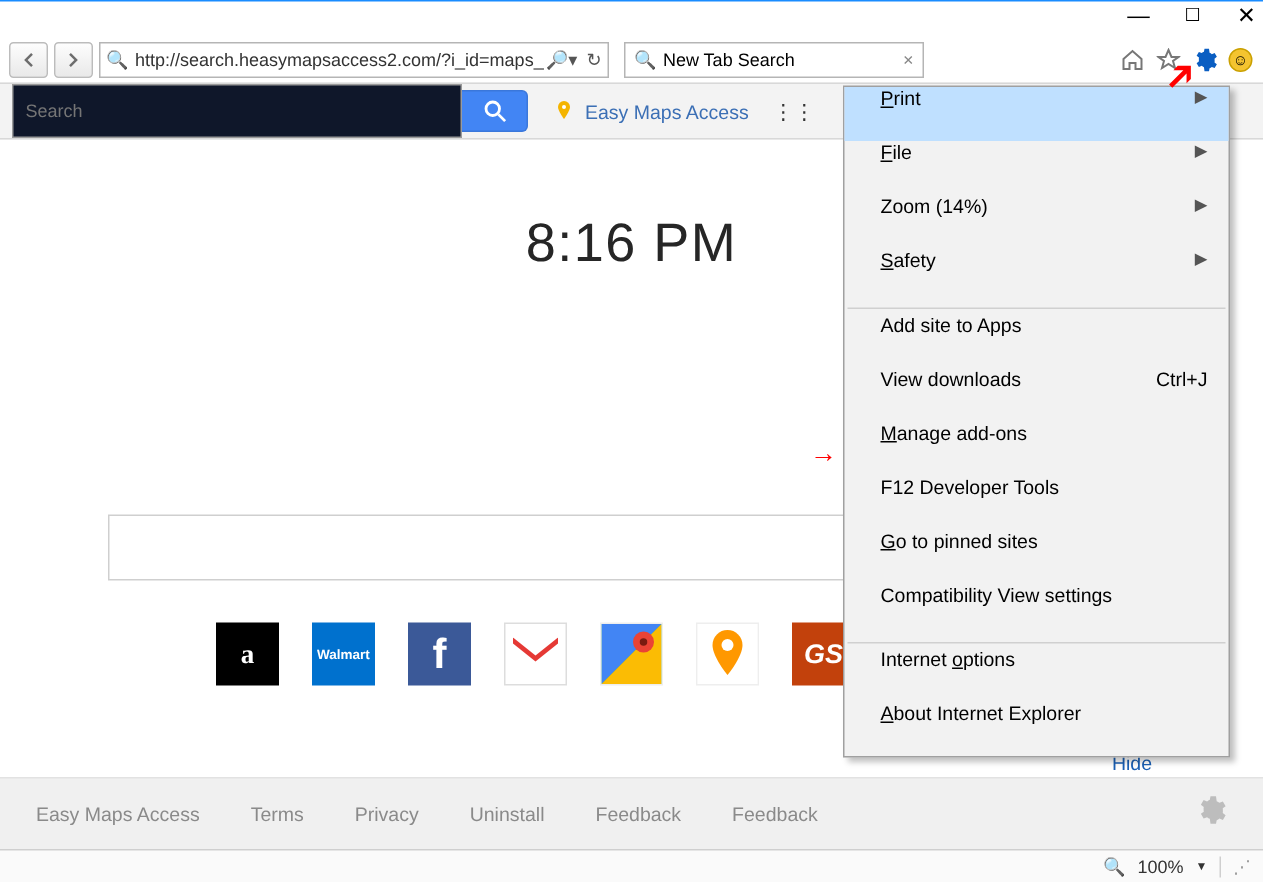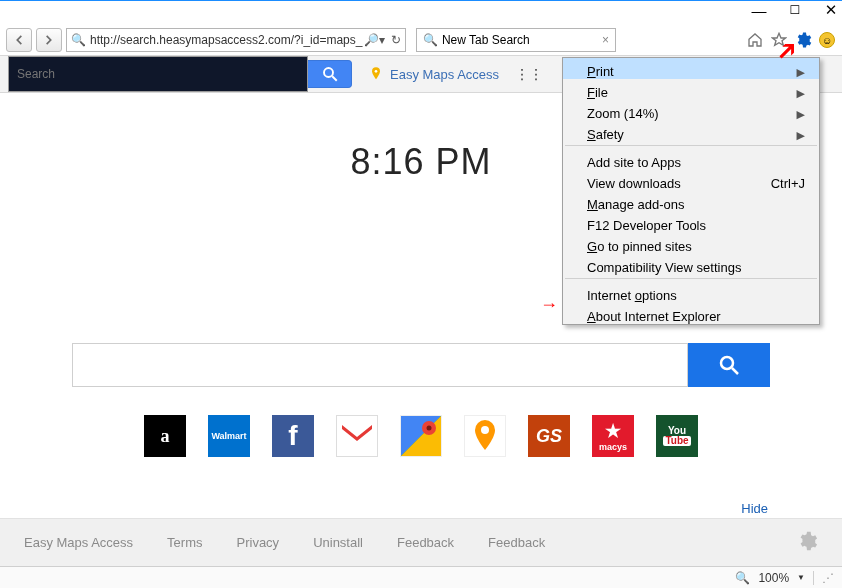--- a/index.html
+++ b/index.html
@@ -57,21 +57,21 @@
 .footer a { color:#8a8a8a; font-size:13px; text-decoration:none; cursor:pointer; }
 .footer .gear { margin-left:auto; }
 .footer .gear svg{ fill:#bdbdbd; width:22px; height:22px; }
 
 
 .statusbar { position:absolute; bottom:0; left:0; right:0; height:22px; border-top:1px solid #cfcfcf; background:#fafafa; display:flex; align-items:center; justify-content:flex-end; padding:0 8px; gap:8px; font-size:12px; color:#333; }
 .statusbar .sep { width:1px; height:14px; background:#cfcfcf; }
 
 
 .menu { position:absolute; top:56px; left:562px; width:258px; background:#f2f2f2; border:1px solid #a0a0a0; box-shadow: 3px 3px 4px rgba(0,0,0,.25); font-size:13px; z-index:50; }
-.menu-item { height:21px; display:flex; align-items:flex-end; padding: 0 14px 0 24px; cursor:pointer; position:relative; color:#000; }
+.menu-item { height:36px; display:flex; align-items:flex-start; padding: 0 14px 0 24px; cursor:pointer; position:relative; color:#000; }
 .menu-item.hl { background:#bfe0ff; }
 .menu-item .arrow { margin-left:auto; color:#555; font-size:11px; }
 .menu-item .shortcut { margin-left:auto; color:#000000; }
 .menu-sep { height:1px; background:#d0d0d0; margin: 3px 2px; }
 .menu-item u { text-decoration: underline; }
 
 
 .red-arrow { position:absolute; color:#ff0000; z-index:60; }
 .ra1 { top: 34px; left: 776px; font-size: 26px; transform: rotate(-45deg); }
 .ra2 { top: 291px; left: 540px; font-size: 18px; }

